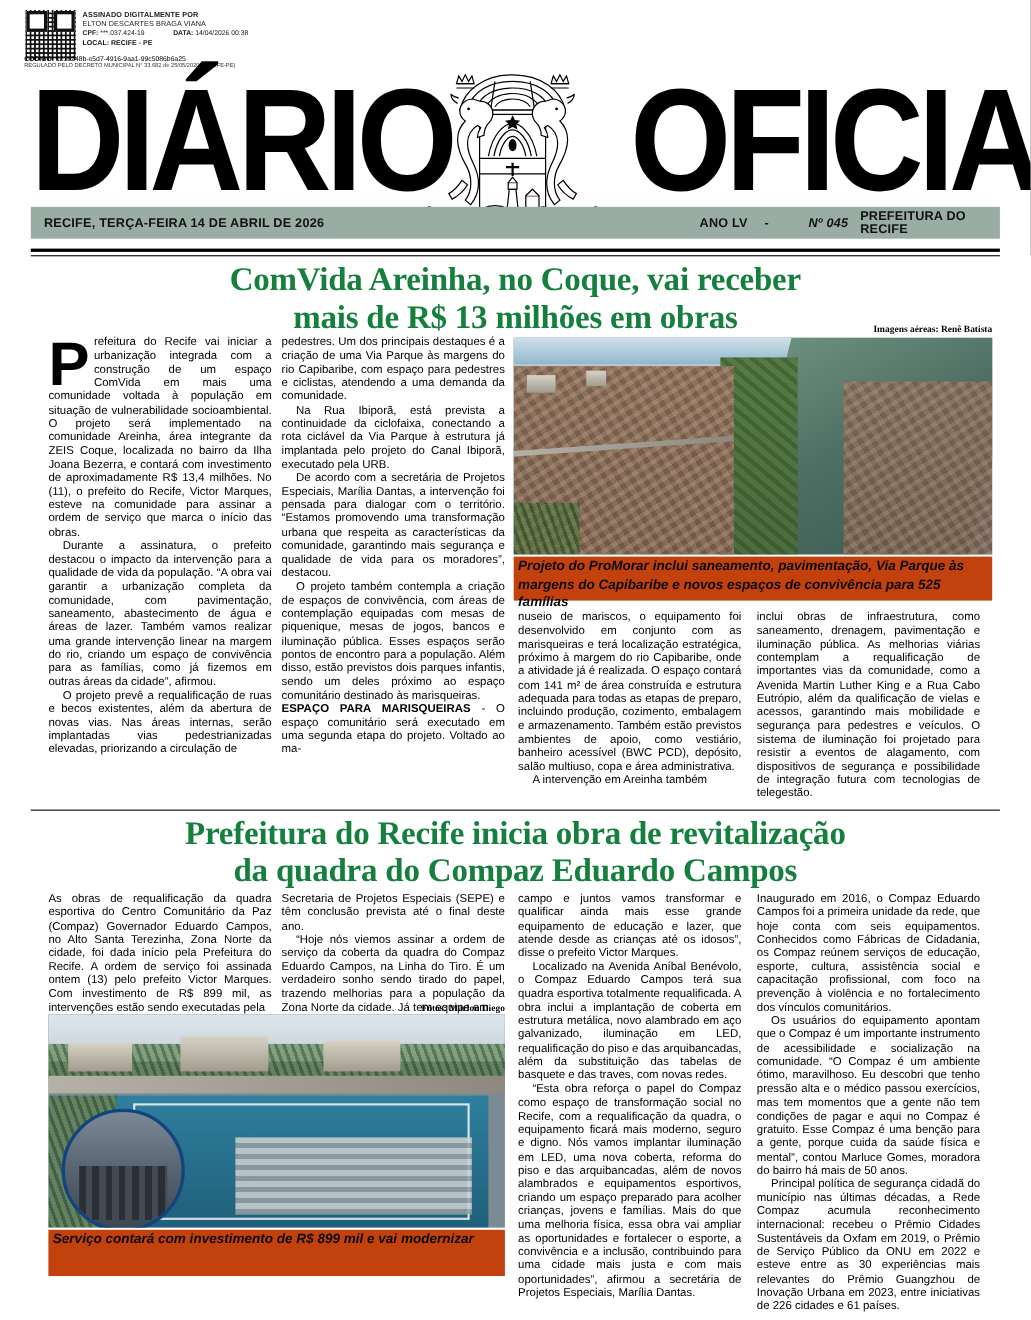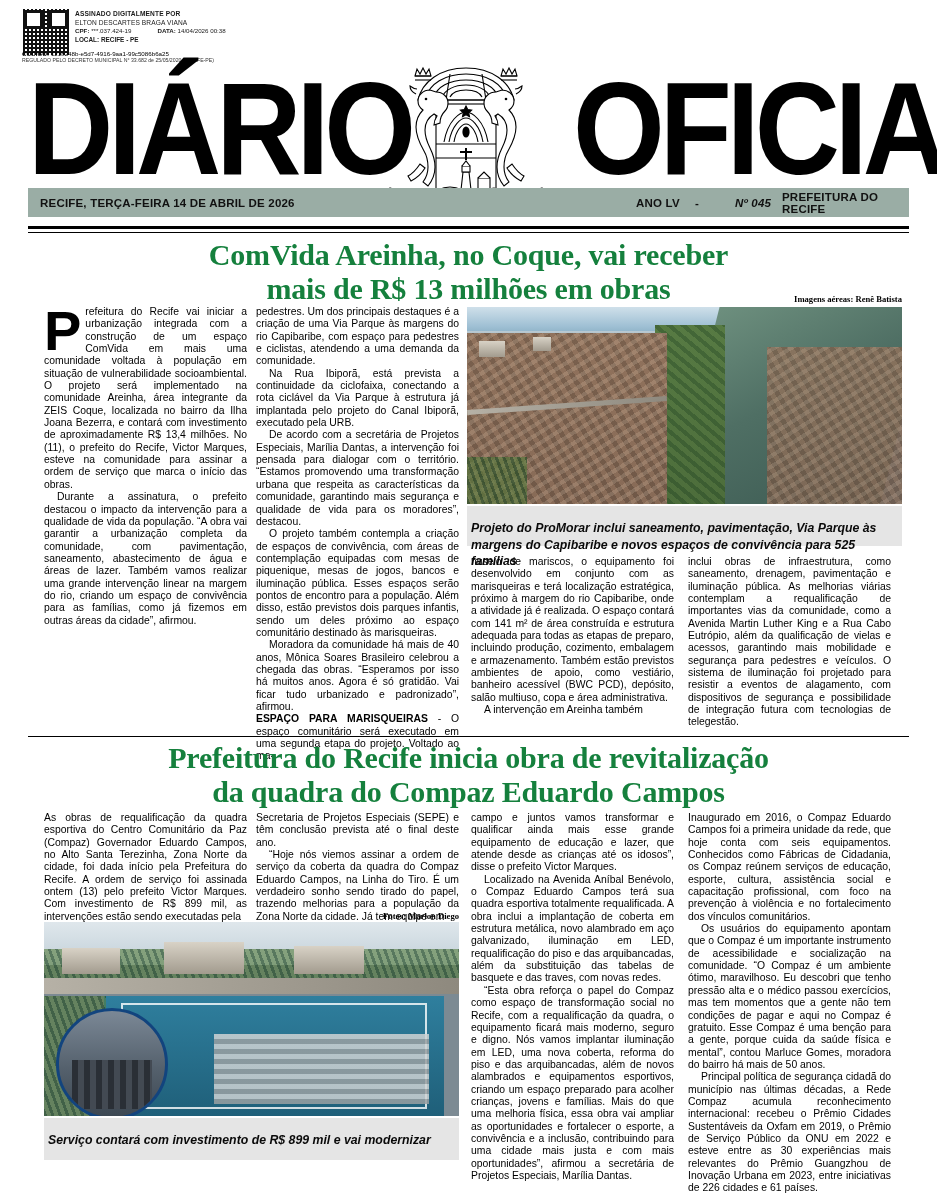--- a/index.html
+++ b/index.html
@@ -227,28 +227,28 @@
   .credit {
     position: absolute;
     font-family: "Liberation Serif", serif;
     font-weight: bold;
     font-size: 8.6px;
     text-align: right;
     color: #000;
   }
   .caption {
     position: absolute;
-    background: #e5e5e5;
+    background: #c2410c;
     font-family: "Liberation Sans", sans-serif;
     font-style: italic;
     font-weight: bold;
     font-size: 12.3px;
     line-height: 16.5px;
     color: #0a0a0a;
-    padding: 14px 4px 4px 4px;
+    padding: 0 4px 4px 4px;
     box-sizing: border-box;
     text-align: left;
   }
 </style>
 </head>
 <body>
 
 <div class="page">
 
   <div class="sig-stamp">
@@ -382,28 +382,28 @@
   </div>
 
   <div class="caption" style="left:467px;top:506px;width:435px;height:40px;">
     <div>Projeto do ProMorar inclui saneamento, pavimentação, Via Parque às</div>
     <div>margens do Capibaribe e novos espaços de convivência para 525 famílias</div>
   </div>
 
   <div class="col" style="left:44px;top:306px;width:203px;height:425px;">
     <p class="noind dropcap-para">Prefeitura do Recife vai iniciar a urbanização integrada com a construção de um espaço ComVida em mais uma comunidade voltada à população em situação de vulnerabilidade socioambiental. O projeto será implementado na comunidade Areinha, área integrante da ZEIS Coque, localizada no bairro da Ilha Joana Bezerra, e contará com investimento de aproximadamente R$ 13,4 milhões. No (11), o prefeito do Recife, Victor Marques, esteve na comunidade para assinar a ordem de serviço que marca o início das obras.</p>
     <p>Durante a assinatura, o prefeito destacou o impacto da intervenção para a qualidade de vida da população. “A obra vai garantir a urbanização completa da comunidade, com pavimentação, saneamento, abastecimento de água e áreas de lazer. Também vamos realizar uma grande intervenção linear na margem do rio, criando um espaço de convivência para as famílias, como já fizemos em outras áreas da cidade”, afirmou.</p>
+    <p>O projeto prevê a requalificação de ruas e becos existentes, além da abertura de novas vias. Nas áreas internas, serão implantadas vias pedestrianizadas elevadas, priorizando a circulação de</p>
   </div>
 
   <div class="col" style="left:256px;top:306px;width:203px;height:425px;">
     <p class="noind">pedestres. Um dos principais destaques é a criação de uma Via Parque às margens do rio Capibaribe, com espaço para pedestres e ciclistas, atendendo a uma demanda da comunidade.</p>
     <p>Na Rua Ibiporã, está prevista a continuidade da ciclofaixa, conectando a rota ciclável da Via Parque à estrutura já implantada pelo projeto do Canal Ibiporã, executado pela URB.</p>
     <p>De acordo com a secretária de Projetos Especiais, Marília Dantas, a intervenção foi pensada para dialogar com o território. “Estamos promovendo uma transformação urbana que respeita as características da comunidade, garantindo mais segurança e qualidade de vida para os moradores”, destacou.</p>
     <p>O projeto também contempla a criação de espaços de convivência, com áreas de contemplação equipadas com mesas de piquenique, mesas de jogos, bancos e iluminação pública. Esses espaços serão pontos de encontro para a população. Além disso, estão previstos dois parques infantis, sendo um deles próximo ao espaço comunitário destinado às marisqueiras.</p>
-    <p><span>Moradora da comunidade há mais de 40 anos, Mônica Soares Brasileiro celebrou a chegada das obras. “Esperamos por isso há muitos anos. Agora é só gratidão. Vai ficar tudo urbanizado e padronizado”, afirmou.</span></p>
     <p class="noind"><b class="sub">ESPAÇO PARA MARISQUEIRAS</b><span> - O espaço comunitário será executado em uma segunda etapa do projeto. Voltado ao ma-</span></p>
   </div>
 
   <div class="col" style="left:471px;top:556px;width:203px;height:176px;">
     <p class="noind">nuseio de mariscos, o equipamento foi desenvolvido em conjunto com as marisqueiras e terá localização estratégica, próximo à margem do rio Capibaribe, onde a atividade já é realizada. O espaço contará com 141 m² de área construída e estrutura adequada para todas as etapas de preparo, incluindo produção, cozimento, embalagem e armazenamento. Também estão previstos ambientes de apoio, como vestiário, banheiro acessível (BWC PCD), depósito, salão multiuso, copa e área administrativa.</p>
     <p>A intervenção em Areinha também</p>
   </div>
 
   <div class="col" style="left:688px;top:556px;width:203px;height:176px;">
     <p class="noind">inclui obras de infraestrutura, como saneamento, drenagem, pavimentação e iluminação pública. As melhorias viárias contemplam a requalificação de importantes vias da comunidade, como a Avenida Martin Luther King e a Rua Cabo Eutrópio, além da qualificação de vielas e acessos, garantindo mais mobilidade e segurança para pedestres e veículos. O sistema de iluminação foi projetado para resistir a eventos de alagamento, com dispositivos de segurança e possibilidade de integração futura com tecnologias de telegestão.</p>

